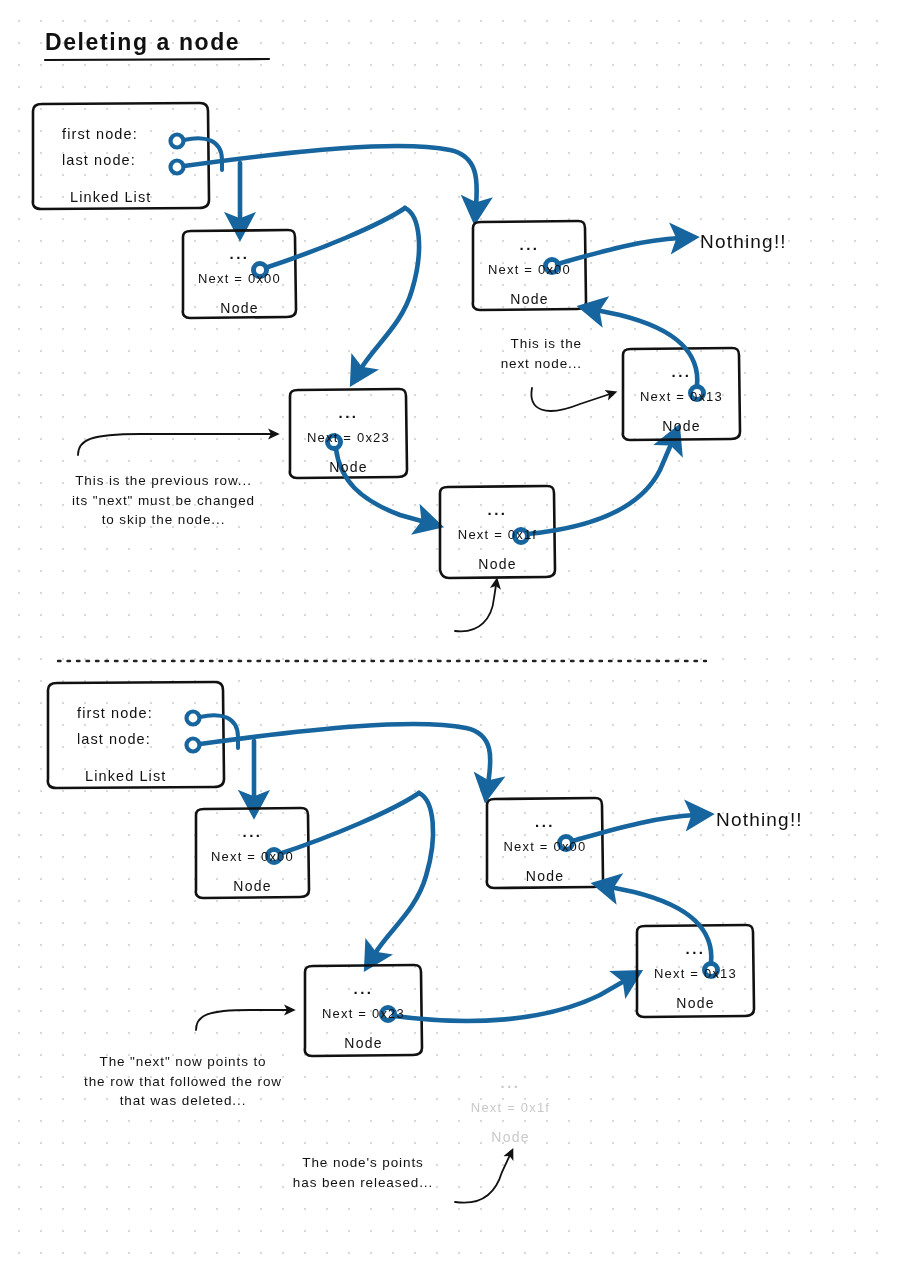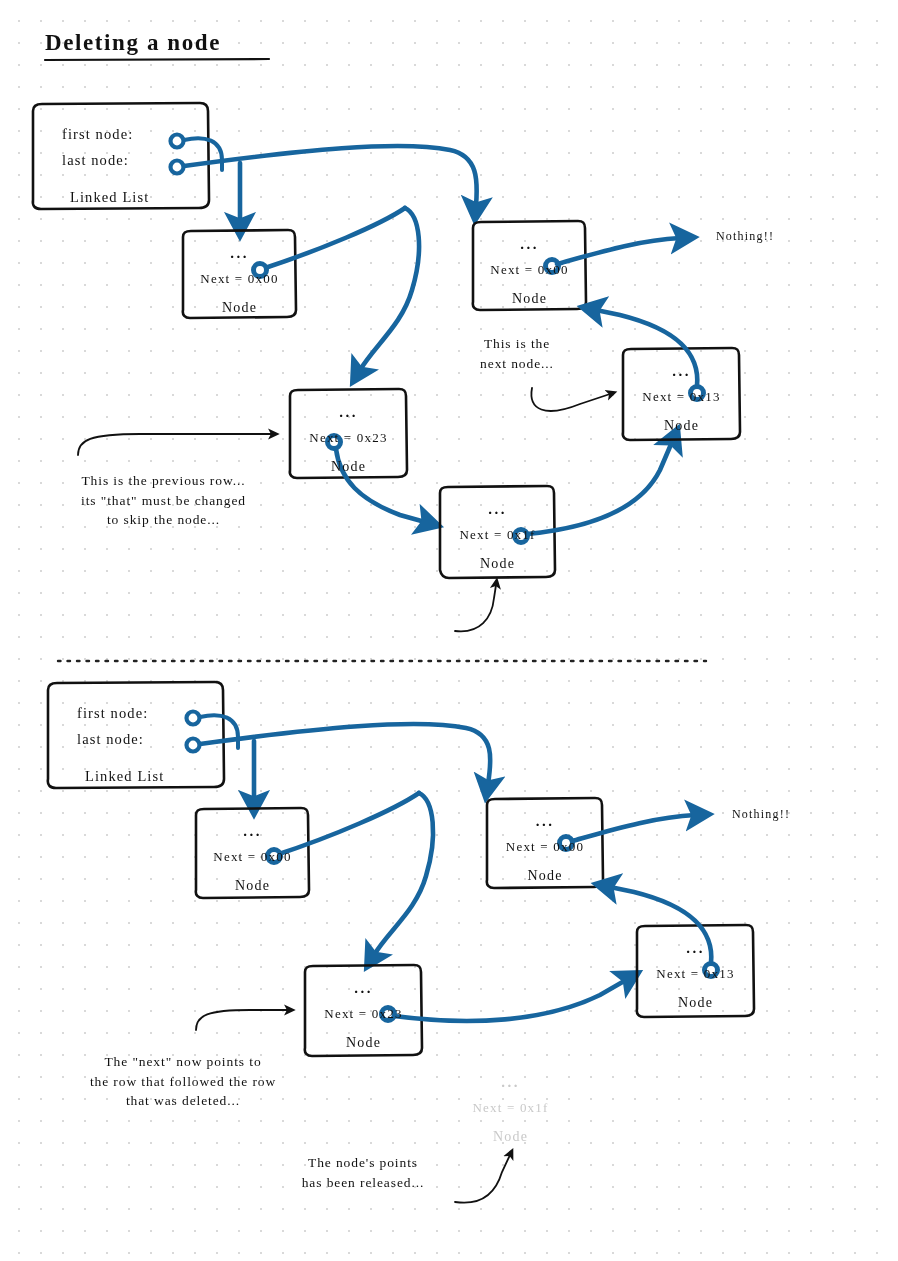--- a/index.html
+++ b/index.html
@@ -13,35 +13,35 @@
     background-image:radial-gradient(#d9d9d9 1.1px, transparent 1.2px);
     background-size:22px 22px;
     background-position:8px 10px;
   }
   svg#art{position:absolute;left:0;top:0;width:898px;height:1261px;}
   .ink{fill:none;stroke:#111111;}
   .blue{fill:none;stroke:#17659E;}
   .bluefill{fill:#17659E;}
   .txt{
     position:absolute;
-    font-family:Liberation Serif, serif;
+    font-family:Liberation Sans, sans-serif;
     color:#111111;
     white-space:pre;
     letter-spacing:.6px;
     line-height:1.45;
   }
   .title{
     font-size:23px;font-weight:700;letter-spacing:1.6px;
   }
   .boxlabel{font-size:14.5px;letter-spacing:1.1px;}
   .nodedots{font-size:15px;font-weight:700;letter-spacing:2.5px;}
   .nodenext{font-size:13px;letter-spacing:1.2px;}
   .nodename{font-size:14px;letter-spacing:1.2px;}
   .note{font-size:13.5px;letter-spacing:.9px;text-align:center;}
-  .nothing{font-size:12px;letter-spacing:1.2px;margin-left:16px;}
+  .nothing{font-size:19px;letter-spacing:1.2px;}
   .ghost{color:#c9c9c9;}
   .center{text-align:center;}
 </style>
 </head>
 <body>
 
 <div id="stage">
 
 <svg id="art" viewBox="0 0 898 1261" xmlns="http://www.w3.org/2000/svg">
   <defs>
@@ -155,23 +155,23 @@
 <div class="txt nodenext center" style="left:440px;top:526px;width:115px;">Next = 0x1f</div>
 <div class="txt nodename center" style="left:440px;top:554px;width:115px;">Node</div>
 
 <div class="txt nodedots center" style="left:623px;top:361px;width:117px;">...</div>
 <div class="txt nodenext center" style="left:623px;top:388px;width:117px;">Next = 0x13</div>
 <div class="txt nodename center" style="left:623px;top:416px;width:117px;">Node</div>
 
 <div class="txt nothing" style="left:700px;top:228px;">Nothing!!</div>
 
 <div class="txt note" style="left:46px;top:471px;width:235px;">This is the previous row...
-its "that" must be changed
+its "next" must be changed
 to skip the node...</div>
-<div class="txt note" style="left:452px;top:334px;width:130px;">This is the
+<div class="txt note" style="left:452px;top:334px;width:130px;text-align:right;">This is the
 next node...</div>
 
 <div class="txt boxlabel" style="left:77px;top:703px;">first node:</div>
 <div class="txt boxlabel" style="left:77px;top:729px;">last node:</div>
 <div class="txt boxlabel" style="left:85px;top:766px;">Linked List</div>
 
 <div class="txt nodedots center" style="left:196px;top:821px;width:113px;">...</div>
 <div class="txt nodenext center" style="left:196px;top:848px;width:113px;">Next = 0x00</div>
 <div class="txt nodename center" style="left:196px;top:876px;width:113px;">Node</div>
 

